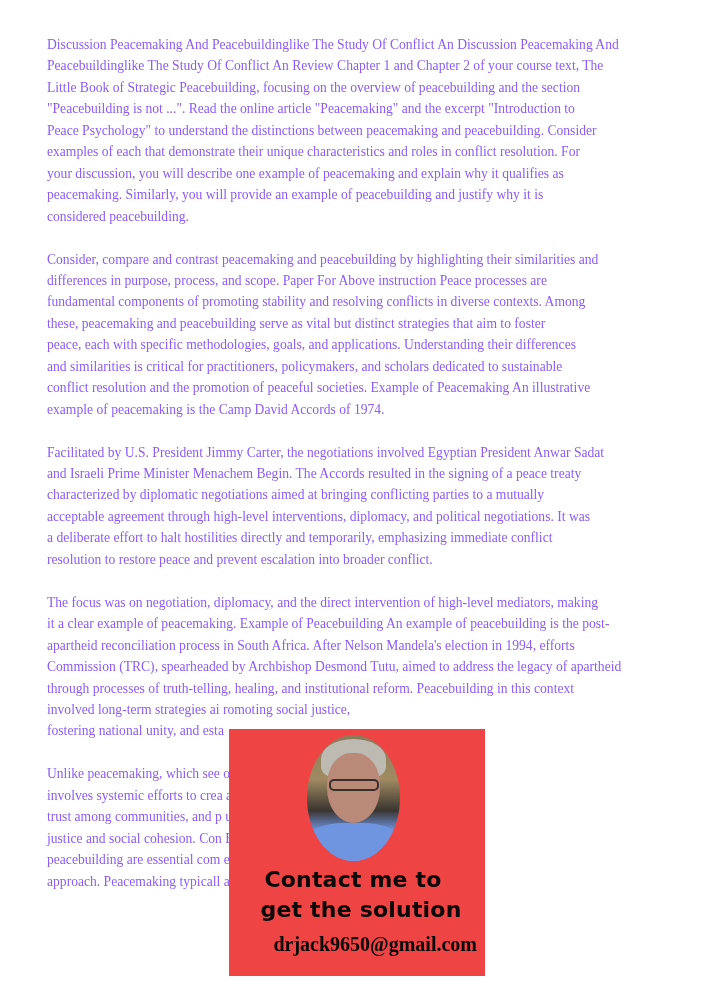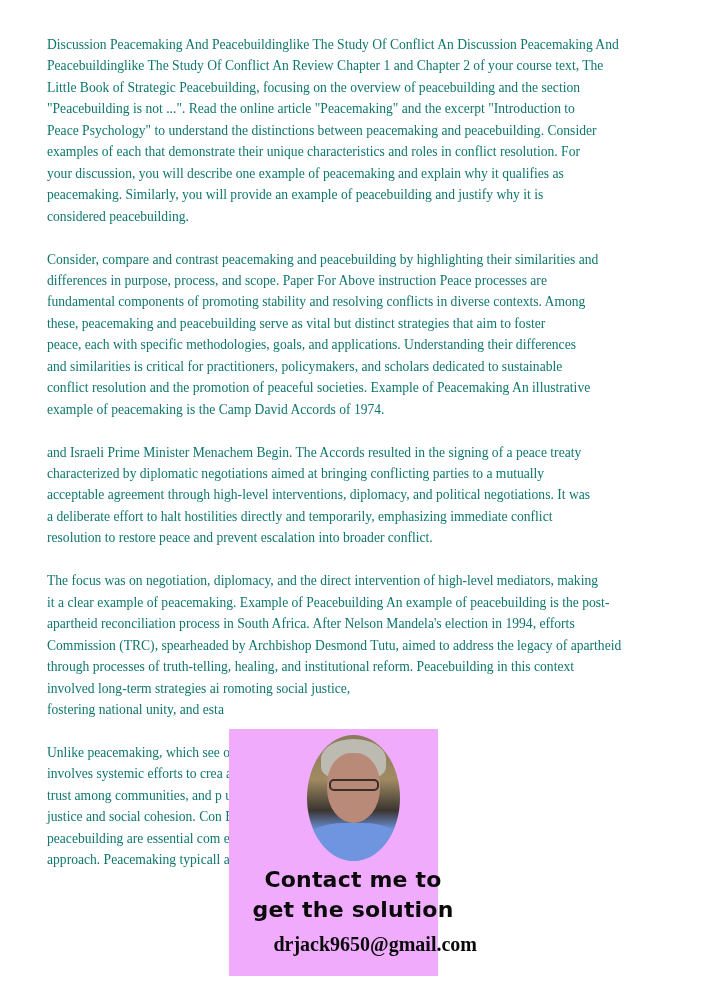--- a/index.html
+++ b/index.html
@@ -1,43 +1,43 @@
 <!DOCTYPE html>
 <html><head>
 <meta charset="utf-8">
 <style>
   html, body { margin: 0; padding: 0; background: #ffffff; }
   body { width: 708px; height: 1000px; position: relative; overflow: hidden; }
   .page {
     position: absolute; left: 47px; top: 34px; width: 620px;
     font-family: "Liberation Serif", "DejaVu Serif", serif;
-    font-size: 13.6px; color: #0f766e; line-height: 21.45px;
+    font-size: 13.6px; color: #8b5cf6; line-height: 21.45px;
   }
   .para { margin: 0 0 21.45px 0; }
   .line { display: block; white-space: nowrap; }
   .promo {
-    position: absolute; left: 229px; top: 729px; width: 209px; height: 247px;
-    background: #f0abfc;
+    position: absolute; left: 229px; top: 729px; width: 256px; height: 247px;
+    background: #ef4444;
   }
   .photo {
     position: absolute; left: 78px; top: 6px; width: 93px; height: 126px;
     border-radius: 50%; overflow: hidden;
     background: linear-gradient(180deg, #8a7a5a 0%, #a08a62 35%, #3a3530 60%, #6c8fd8 75%, #7ea0e6 100%);
   }
   .photo .hair { position:absolute; left:14px; top:4px; width:65px; height:40px; border-radius:50% 50% 30% 30%; background:#bdbab2; }
   .photo .face { position:absolute; left:20px; top:18px; width:53px; height:70px; border-radius:45% 45% 50% 50%; background:#b98a78; }
   .photo .glasses { position:absolute; left:22px; top:44px; width:50px; height:12px; border:2px solid #3a2e2a; border-radius:5px; box-sizing:border-box; }
   .photo .shirt { position:absolute; left:0; top:88px; width:93px; height:40px; background:#6f95e0; border-radius:40% 40% 0 0; }
   .promo-line {
     position: absolute; left: 0; width: 248px; text-align: center;
     font-family: "DejaVu Sans", "Liberation Sans", sans-serif; font-weight: bold;
     font-size: 22px; color: #0a0a0a; letter-spacing: 0.2px;
   }
   .promo-l1 { top: 138px; }
-  .promo-l2 { top: 168px; }
+  .promo-l2 { top: 168px; padding-left: 8px; }
   .promo-email {
     position: absolute; left: 0; top: 204px; width: 248px; text-align: right;
     font-family: "Liberation Serif", "DejaVu Serif", serif; font-weight: bold;
     font-size: 20px; color: #0a0a0a;
   }
 </style>
 </head>
 <body>
 
 <div class="page">
@@ -56,20 +56,21 @@
     <span class="line">Consider, compare and contrast peacemaking and peacebuilding by highlighting their similarities and</span>
     <span class="line">differences in purpose, process, and scope. Paper For Above instruction Peace processes are</span>
     <span class="line">fundamental components of promoting stability and resolving conflicts in diverse contexts. Among</span>
     <span class="line">these, peacemaking and peacebuilding serve as vital but distinct strategies that aim to foster</span>
     <span class="line">peace, each with specific methodologies, goals, and applications. Understanding their differences</span>
     <span class="line">and similarities is critical for practitioners, policymakers, and scholars dedicated to sustainable</span>
     <span class="line">conflict resolution and the promotion of peaceful societies. Example of Peacemaking An illustrative</span>
     <span class="line">example of peacemaking is the Camp David Accords of 1974.</span>
   </div>
   <div class="para">
+    <span class="line">Facilitated by U.S. President Jimmy Carter, the negotiations involved Egyptian President Anwar Sadat</span>
     <span class="line">and Israeli Prime Minister Menachem Begin. The Accords resulted in the signing of a peace treaty</span>
     <span class="line">characterized by diplomatic negotiations aimed at bringing conflicting parties to a mutually</span>
     <span class="line">acceptable agreement through high-level interventions, diplomacy, and political negotiations. It was</span>
     <span class="line">a deliberate effort to halt hostilities directly and temporarily, emphasizing immediate conflict</span>
     <span class="line">resolution to restore peace and prevent escalation into broader conflict.</span>
   </div>
   <div class="para">
     <span class="line">The focus was on negotiation, diplomacy, and the direct intervention of high-level mediators, making</span>
     <span class="line">it a clear example of peacemaking. Example of Peacebuilding An example of peacebuilding is the post-</span>
     <span class="line">apartheid reconciliation process in South Africa. After Nelson Mandela's election in 1994, efforts</span>

